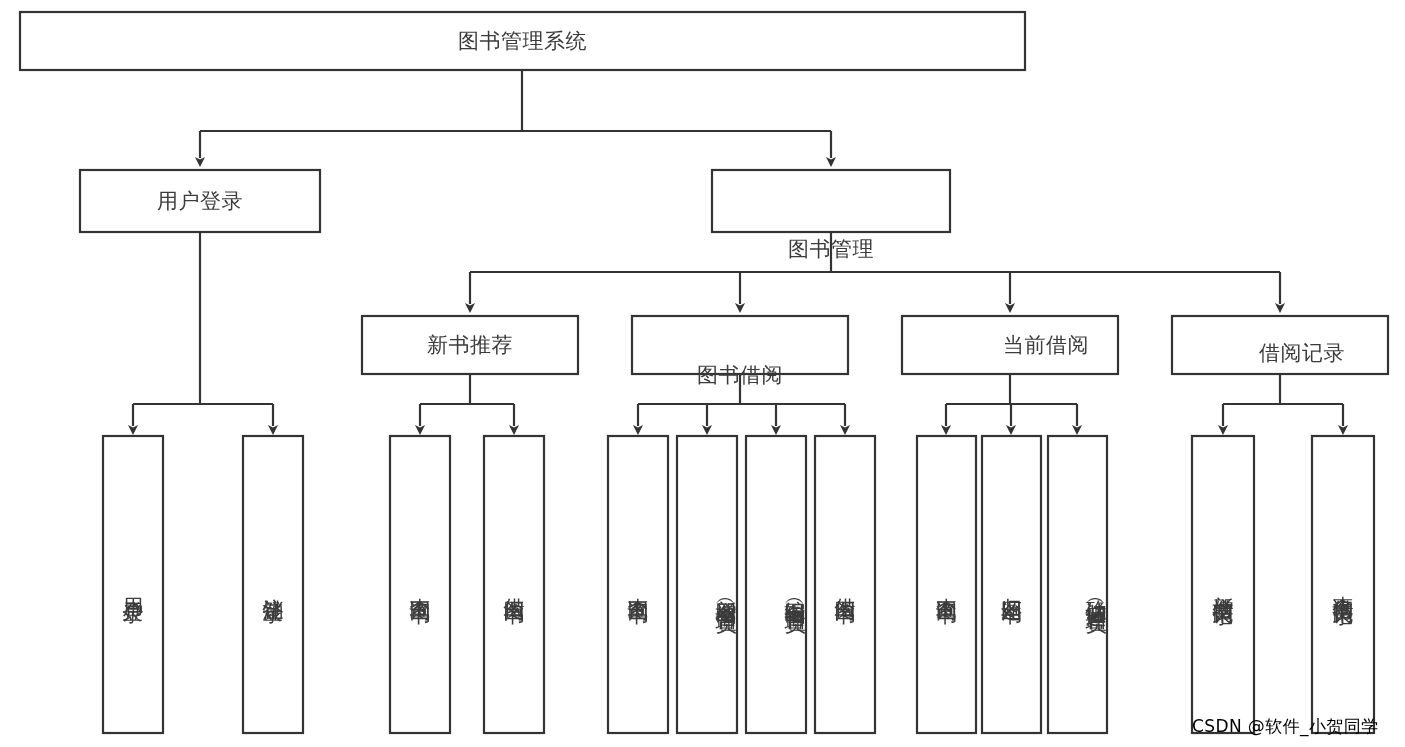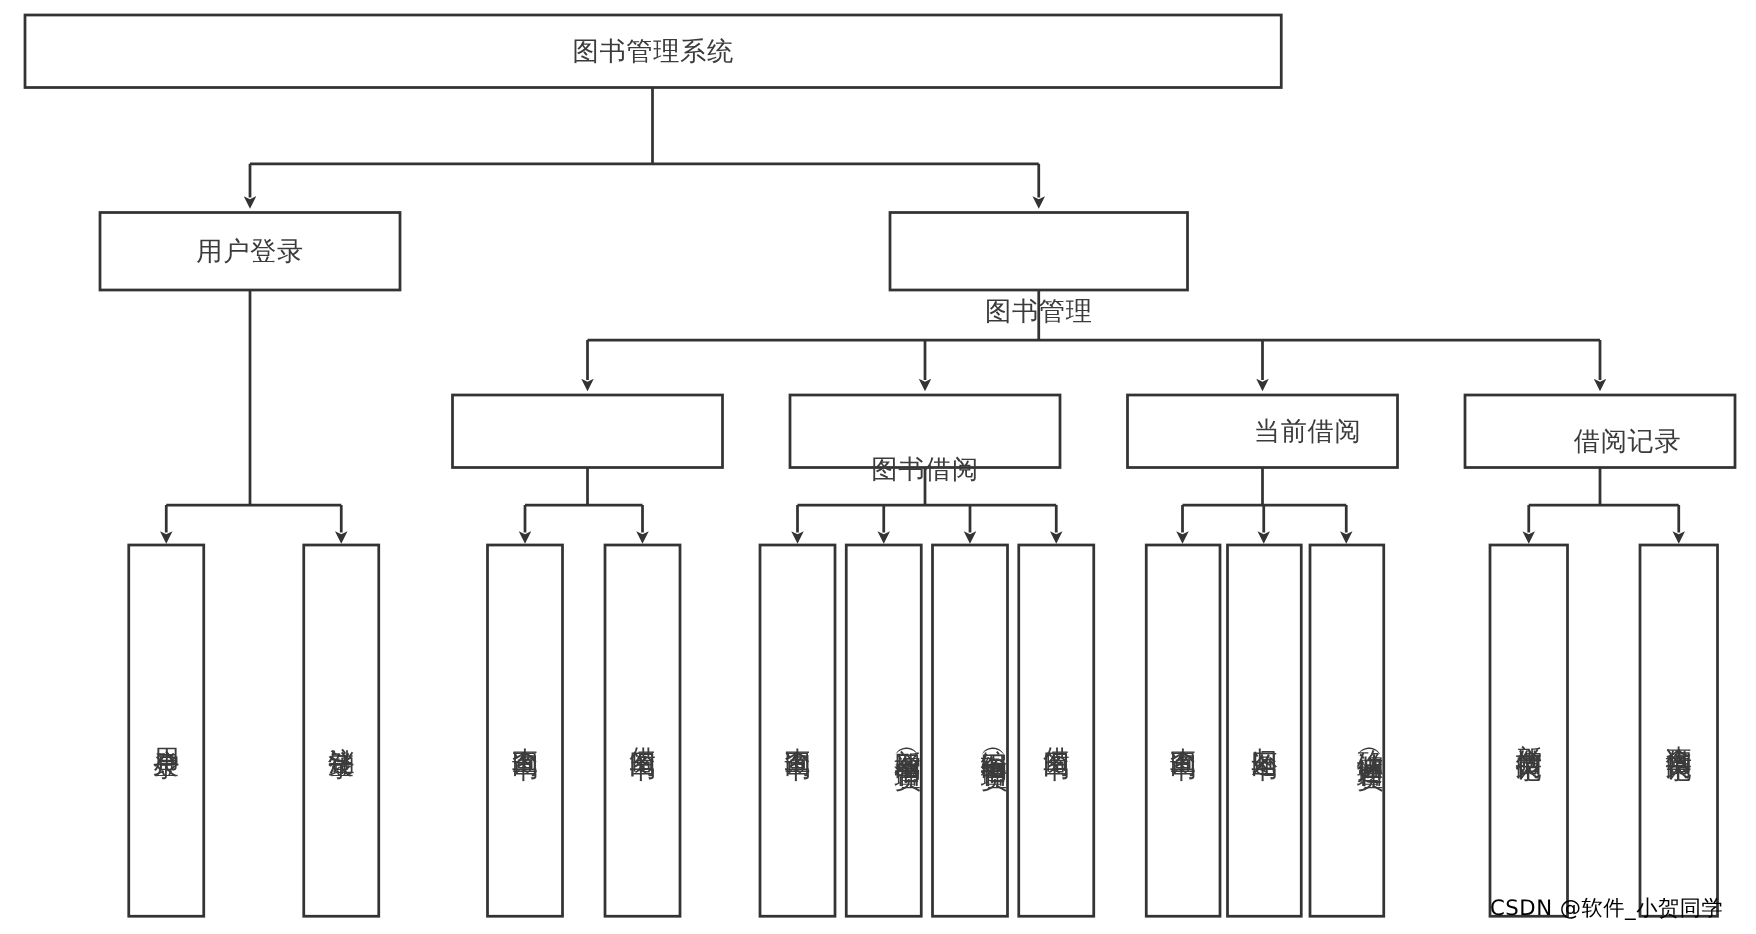--- a/index.html
+++ b/index.html
@@ -158,20 +158,21 @@
     <path class="conn" marker-end="url(#arrow)" d="M1223,404 L1223,426"></path>
     <path class="conn" marker-end="url(#arrow)" d="M1343,404 L1343,426"></path>
   </svg>
 
   <div class="node-label horizontal" style="left:20px; top:12px; width:1005px; height:58px;">图书管理系统</div>
 
   <div class="node-label horizontal" style="left:80px; top:170px; width:240px; height:62px;">用户登录</div>
 
   <div class="node-label horizontal" style="left:712px; top:170px; width:238px; height:62px;margin-top:48px;">图书管理</div>
 
+  <div class="node-label horizontal" style="left:362px; top:316px; width:216px; height:58px;">新书推荐</div>
 
   <div class="node-label horizontal" style="left:632px; top:316px; width:216px; height:58px;margin-top:30px;">图书借阅</div>
 
   <div class="node-label horizontal" style="left:902px; top:316px; width:216px; height:58px;padding-left:36px;">当前借阅</div>
 
   <div class="node-label horizontal" style="left:1172px; top:324px; width:260px; height:58px;">借阅记录</div>
 
   <div class="node-label vertical centered" style="left:103px; top:436px; width:60px; height:297px;">用户登录</div>
   <div class="node-label vertical centered" style="left:243px; top:436px; width:60px; height:297px;">注销登录</div>
 

